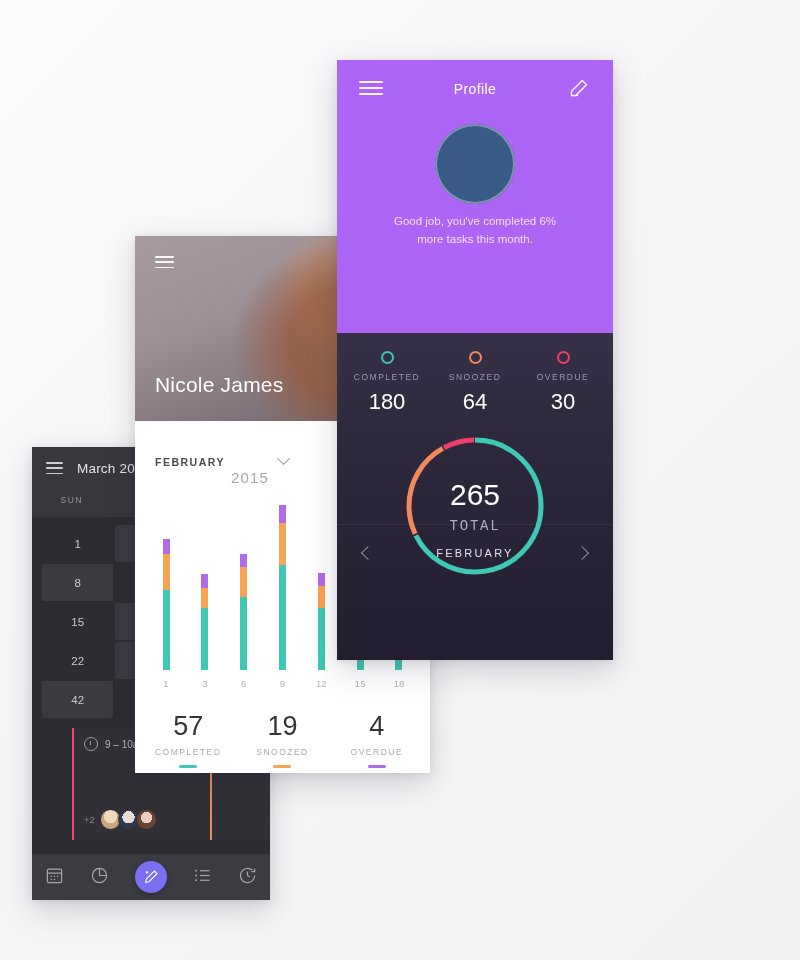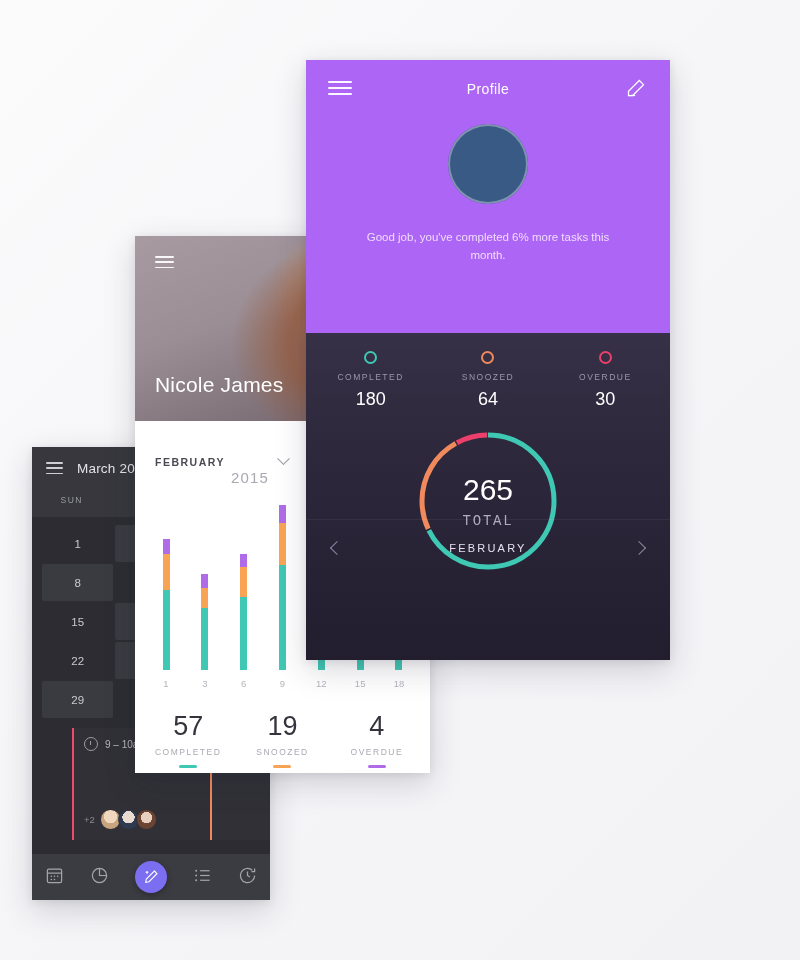--- a/index.html
+++ b/index.html
@@ -195,22 +195,22 @@
   .stat-row{
     display:flex; margin-top:22px; padding: 0 6px 0 6px;
   }
   .stat{ flex:1; text-align:center; }
   .stat-num{ font-size:27px; color:#34343c; font-weight:300; }
   .stat-lbl{ font-size:8.5px; letter-spacing:1.5px; color:#a9a9b2; margin-top:5px;}
   .stat-ul{ width:18px;height:2.5px;margin:8px auto 0 auto;border-radius:2px;}
 
   
   #profile-card {
-    left: 306px; top: 60px;
-    width: 364px; height: 600px;
+    left: 337px; top: 60px;
+    width: 276px; height: 600px;
     background:#404040;
   }
   .prof-top {
     height: 273px;
     background:#ad65f5;
     position:relative;
     text-align:center;
   }
   .prof-bar{
     position:relative; height:58px;
@@ -227,30 +227,30 @@
     width:80px;height:80px;border-radius:50%;
     margin: 6px auto 0 auto;
     background:
       radial-gradient(ellipse 34% 24% at 50% 26%, #3a5a86 0 100%),
       radial-gradient(ellipse 30% 34% at 52% 55%, #e3b79a 0 100%),
       linear-gradient(180deg,#f6f3f0 0%, #ece7e2 55%, #d9d2cc 100%);
     box-shadow: inset 0 0 0 2px rgba(255,255,255,.35);
   }
   .prof-name{ margin-top:16px; font-size:21px; color:#fff; font-weight:300;}
   .prof-sub{
-    margin-top:24px; font-size:11.5px; color:#f0dcff; line-height:1.6;
+    margin-top:8px; font-size:11.5px; color:#f0dcff; line-height:1.6;
     padding: 0 48px;
   }
   .prof-stats{
     display:flex; padding: 18px 6px 0 6px;
   }
   .pstat{ flex:1; text-align:center;}
   .pdot{ width:9px;height:9px;border-radius:50%;border:2px solid;margin:0 auto 8px auto;}
   .pstat-lbl{ font-size:8.5px;letter-spacing:1.5px;color:#9c96ab;}
-  .pstat-num{ font-size:18px;color:#fff;font-weight:300;margin-top:7px;}
+  .pstat-num{ font-size:22px;color:#fff;font-weight:300;margin-top:7px;}
 
   .donut-wrap{
     position:relative;
     width:150px;height:150px;
     margin: 16px auto 0 auto;
   }
   .donut-center{
     position:absolute; inset:0;
     display:flex;flex-direction:column;align-items:center;justify-content:center;
   }
@@ -307,21 +307,21 @@
       <div class="cal-cell shade">3</div>
       <div class="cal-cell shade">8</div>
       <div class="cal-cell">9</div>
       <div class="cal-cell">10</div>
       <div class="cal-cell">15</div>
       <div class="cal-cell shade">16</div>
       <div class="cal-cell sel">17</div>
       <div class="cal-cell">22</div>
       <div class="cal-cell shade">23</div>
       <div class="cal-cell">24</div>
-      <div class="cal-cell shade">29</div>
+      <div class="cal-cell shade">42</div>
       <div class="cal-cell">30</div>
       <div class="cal-cell shade-light">31</div>
     </div>
 
     <div class="event-list">
       <div class="event" id="event-1">
         <div class="ev-time">
           <div class="clock-ic"></div>
           <span>9 – 10am</span>
         </div>

